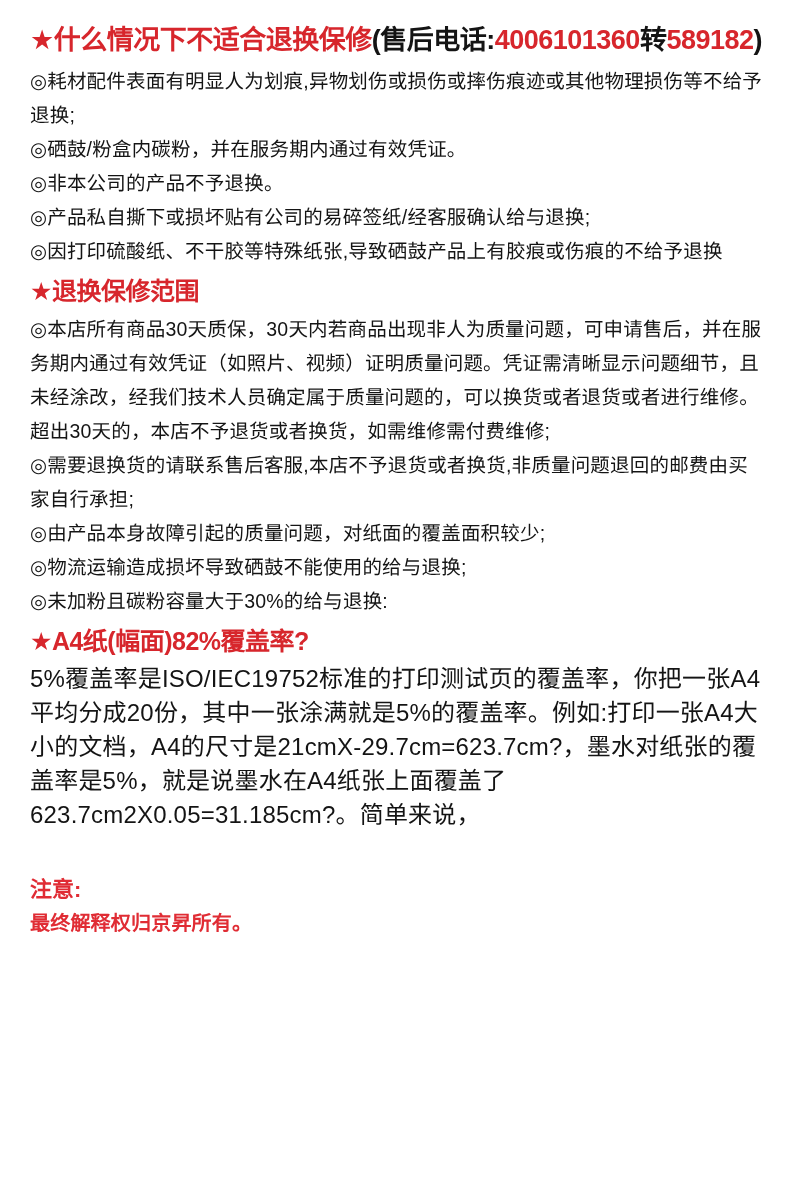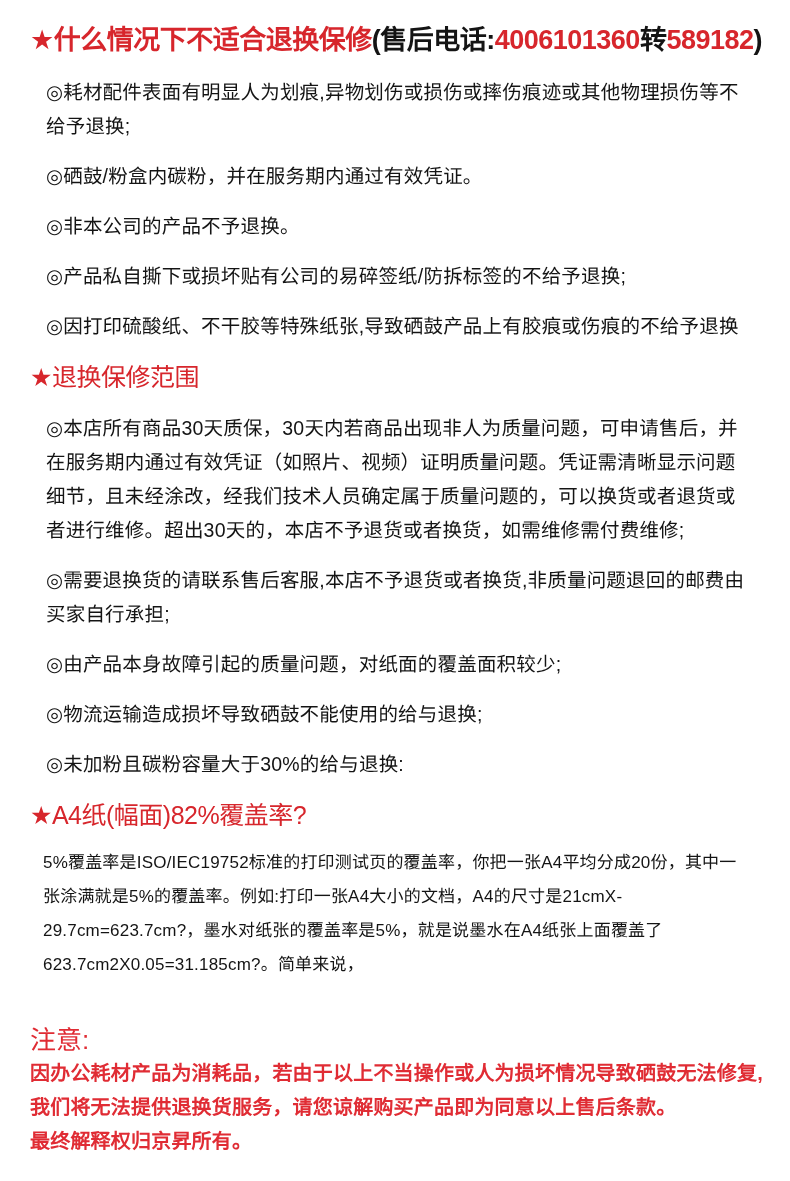--- a/index.html
+++ b/index.html
@@ -25,44 +25,44 @@
     font-size:27px;
     font-weight:bold;
     line-height:37px;
     margin:0 0 5px 0;
     white-space:nowrap;
     letter-spacing:-0.5px;
   }
   .title .red{color:var(--red);}
   .title .black{color:var(--ink);}
   .item{
-    margin:16px;
+    margin:0;
     font-size:19.5px;
     line-height:34px;
     letter-spacing:0.2px;
   }
   h2.section{
     margin:5px 0 3px 0;
     font-size:25px;
     line-height:36px;
-    font-weight:normal;
+    font-weight:bold;
     color:var(--red);
     letter-spacing:-0.5px;
   }
   .para{
-    margin:13px;
-    font-size:17px;
+    margin:0;
+    font-size:24px;
     line-height:34px;
     letter-spacing:0.2px;
   }
   .notice-heading{
     margin:42px 0 0 0;
-    font-size:26px;
+    font-size:22px;
     line-height:32px;
-    font-weight:normal;
+    font-weight:bold;
     color:var(--notice-red);
   }
   .notice-para{
     margin:0;
     font-size:20px;
     line-height:34px;
     font-weight:bold;
     color:var(--notice-red);
     letter-spacing:0.2px;
   }
@@ -72,32 +72,31 @@
 
 <div class="doc">
 
   <h1 class="title">
     <span class="red">★什么情况下不适合退换保修</span><span class="black">(售后电话:</span><span class="red">4006101360</span><span class="black">转</span><span class="red">589182</span><span class="black">)</span>
   </h1>
 
   <p class="item">◎耗材配件表面有明显人为划痕,异物划伤或损伤或摔伤痕迹或其他物理损伤等不给予退换;</p>
   <p class="item">◎硒鼓/粉盒内碳粉，并在服务期内通过有效凭证。</p>
   <p class="item">◎非本公司的产品不予退换。</p>
-  <p class="item">◎产品私自撕下或损坏贴有公司的易碎签纸/防拆标签的不给予退换;</p>
+  <p class="item">◎产品私自撕下或损坏贴有公司的易碎签纸/经客服确认给与退换;</p>
   <p class="item">◎因打印硫酸纸、不干胶等特殊纸张,导致硒鼓产品上有胶痕或伤痕的不给予退换</p>
 
   <h2 class="section">★退换保修范围</h2>
 
   <p class="item">◎本店所有商品30天质保，30天内若商品出现非人为质量问题，可申请售后，并在服务期内通过有效凭证（如照片、视频）证明质量问题。凭证需清晰显示问题细节，且未经涂改，经我们技术人员确定属于质量问题的，可以换货或者退货或者进行维修。超出30天的，本店不予退货或者换货，如需维修需付费维修;</p>
   <p class="item">◎需要退换货的请联系售后客服,本店不予退货或者换货,非质量问题退回的邮费由买家自行承担;</p>
   <p class="item">◎由产品本身故障引起的质量问题，对纸面的覆盖面积较少;</p>
   <p class="item">◎物流运输造成损坏导致硒鼓不能使用的给与退换;</p>
   <p class="item">◎未加粉且碳粉容量大于30%的给与退换:</p>
 
   <h2 class="section">★A4纸(幅面)82%覆盖率?</h2>
 
   <p class="para">5%覆盖率是ISO/IEC19752标准的打印测试页的覆盖率，你把一张A4平均分成20份，其中一张涂满就是5%的覆盖率。例如:打印一张A4大小的文档，A4的尺寸是21cmX-29.7cm=623.7cm?，墨水对纸张的覆盖率是5%，就是说墨水在A4纸张上面覆盖了623.7cm2X0.05=31.185cm?。简单来说，</p>
 
   <h3 class="notice-heading">注意:</h3>
-  <p class="notice-para">因办公耗材产品为消耗品，若由于以上不当操作或人为损坏情况导致硒鼓无法修复,我们将无法提供退换货服务，请您谅解购买产品即为同意以上售后条款。</p>
   <p class="notice-para">最终解释权归京昇所有。</p>
 
 </div>
 
 </body></html>

